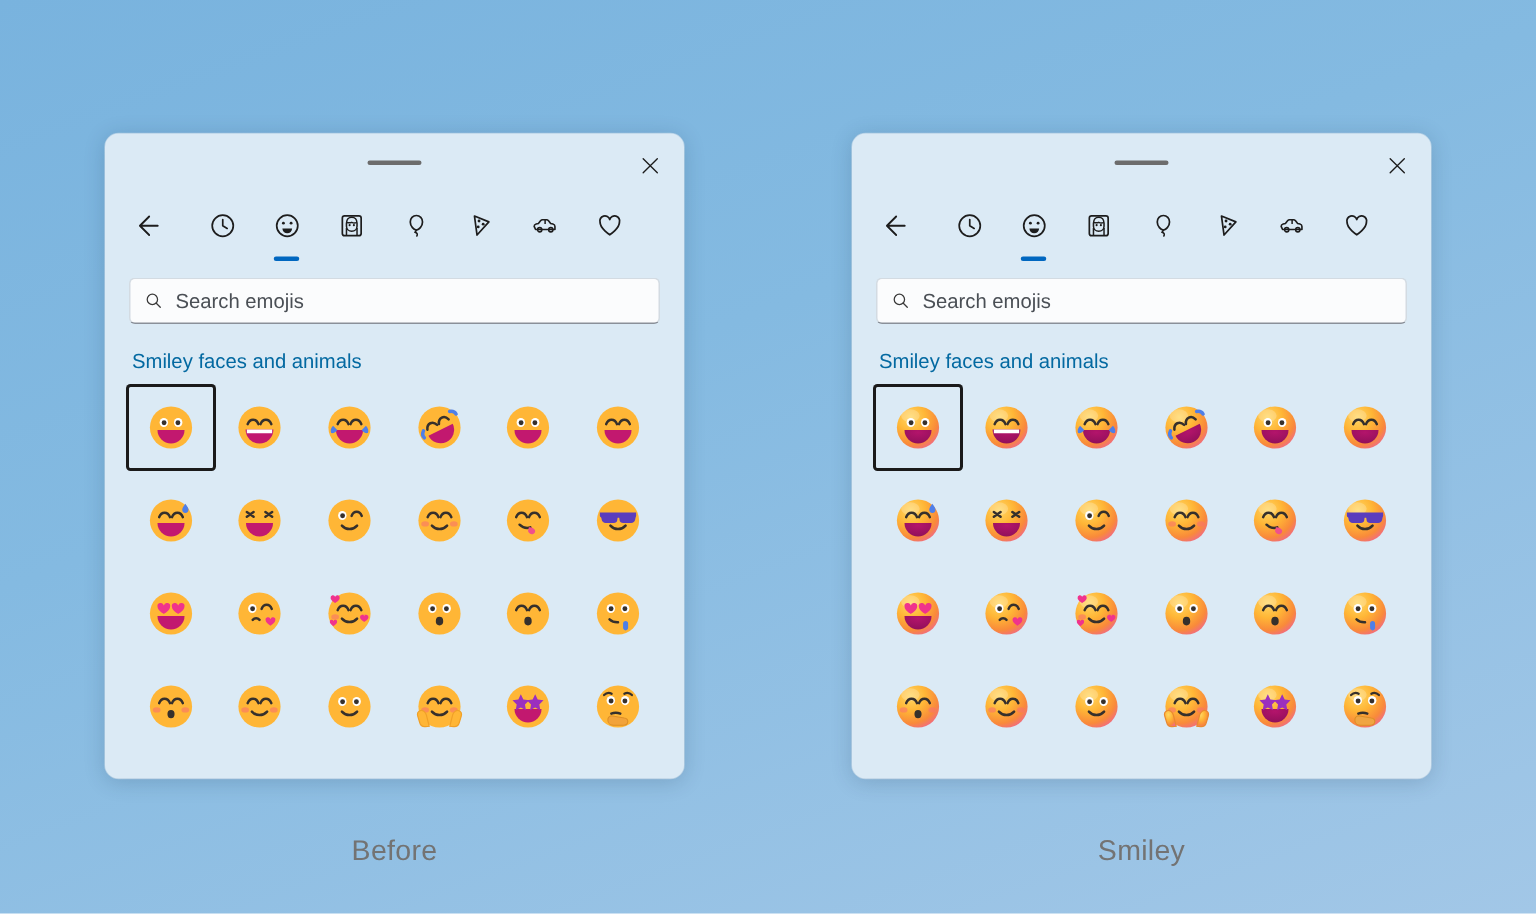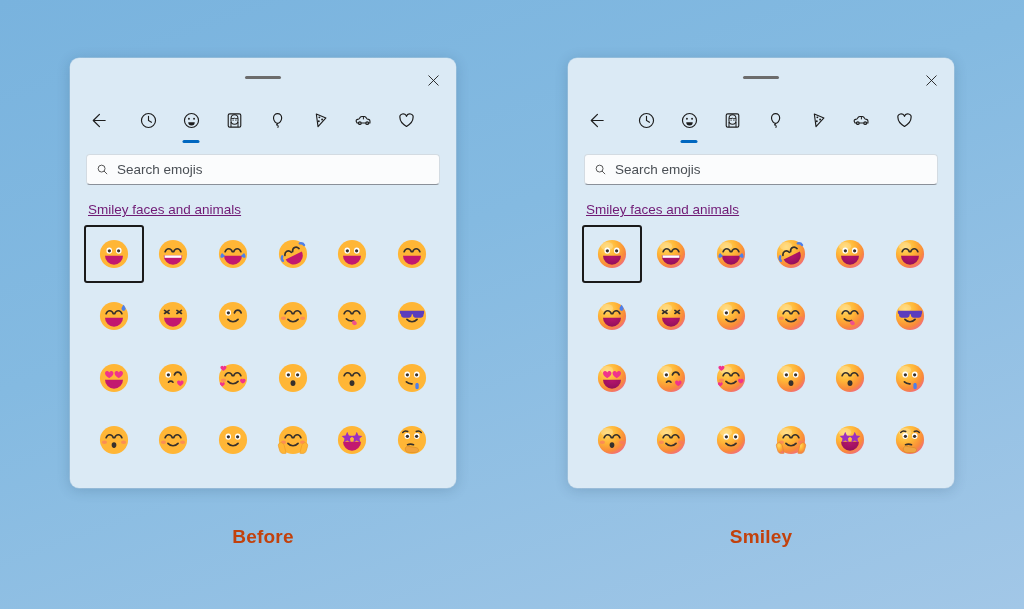--- a/index.html
+++ b/index.html
@@ -10,21 +10,21 @@
   }
   body {
     background: linear-gradient(160deg, #79b3de 0%, #84bae1 40%, #a2c7e7 100%);
     position: relative;
   }
 
   .stage {
     position: absolute; inset: 0;
     display: flex;
     justify-content: center;
-    align-items: flex-start;
+    align-items: center;
     gap: 112px;
     padding-top: 58px;
   }
 
   .column { display: flex; flex-direction: column; align-items: center; }
 
   
   .panel {
     width: 386px;
     height: 430px;
@@ -91,22 +91,21 @@
     gap: 8px;
   }
   .search .s-icon { color: #3a3a3a; display: flex; }
   .search .s-icon svg { width: 13px; height: 13px; }
   .search .s-text { font-size: 13.5px; color: #4a4f55; }
 
   
   .section-title {
     margin: 17px 0 0 18px;
     font-size: 13.5px;
-    color: #701a75;
-    text-decoration: underline;
+    color: #0369a1;
   }
   .grid {
     margin: 8px 14px 0 14px;
     display: grid;
     grid-template-columns: repeat(6, 1fr);
     row-gap: 4px;
   }
   .cell {
     height: 58px;
     display: flex;
@@ -114,23 +113,22 @@
     justify-content: center;
     border-radius: 3px;
   }
   .cell.selected { box-shadow: inset 0 0 0 2px #1a1a1a; }
   .emoji { width: 36px; height: 36px; display: block; }
 
   
   .caption {
     margin-top: 38px;
     font-size: 19px;
-    color: #c2410c;
+    color: #737373;
     letter-spacing: .2px;
-    font-weight: bold;
   }
 </style>
 </head>
 <body>
 
 <div class="stage" id="stage">
     <div class="column">
       <div class="panel">
         <div class="titlebar">
           <div class="drag-handle"></div>

